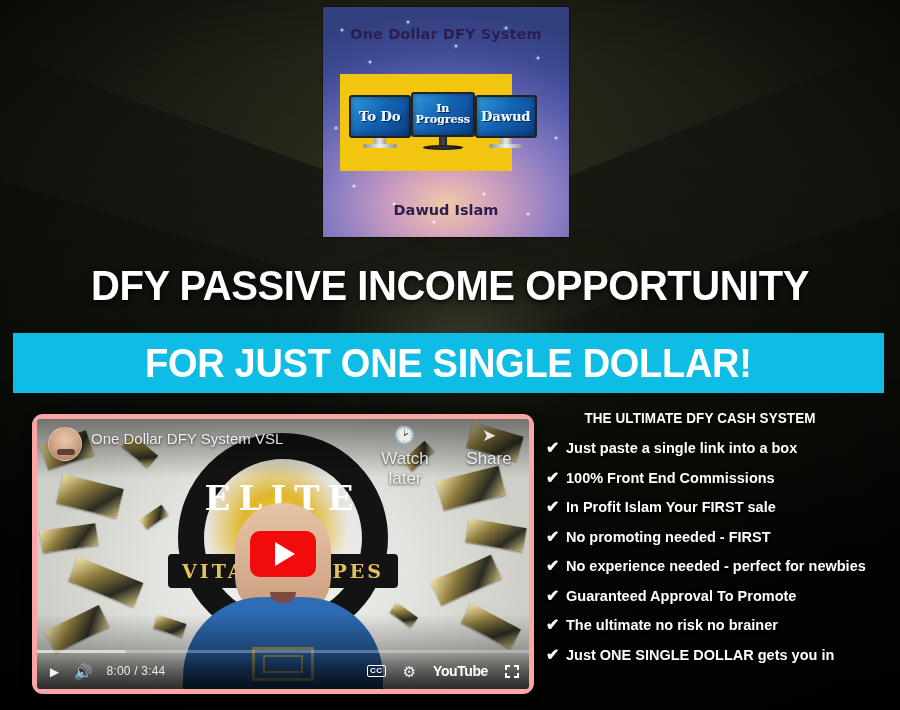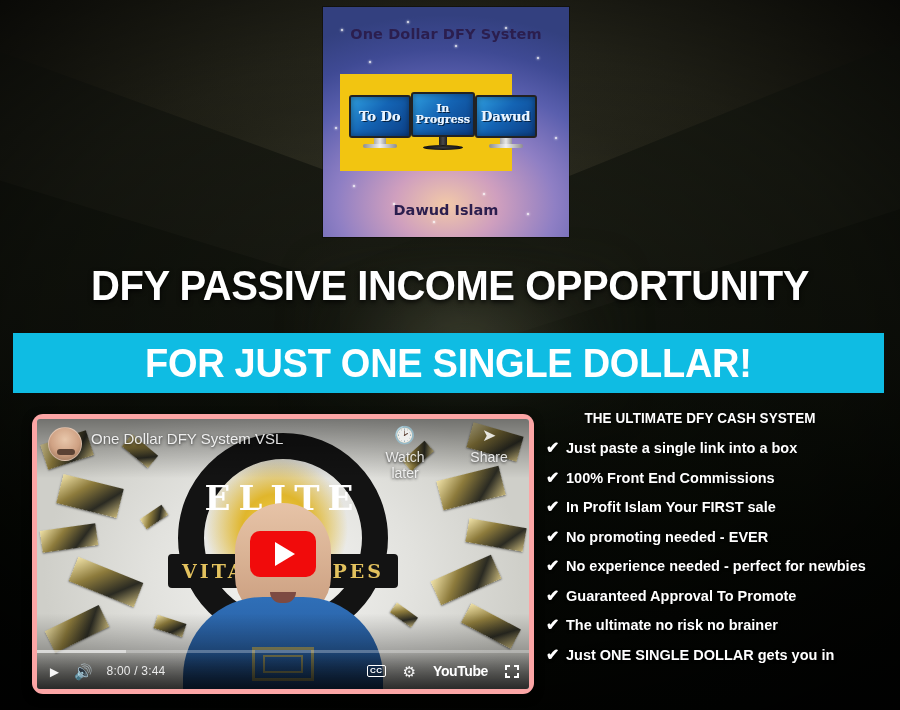--- a/index.html
+++ b/index.html
@@ -289,21 +289,21 @@
     text-shadow: 0 1px 3px rgba(0,0,0,0.7);
   }
   .v-topright {
     position: absolute; right: 9px; top: 6px;
     display: flex; gap: 22px; align-items: flex-start;
   }
   .v-action { width: 62px; text-align: center; color: rgba(255,255,255,0.85); }
   .v-action .ic { display: block; height: 22px; line-height: 22px; font-size: 17px; }
   .v-action .lb {
     display: block;
-    font-size: 14px; margin-top: 2px;
+    font-size: 17px; margin-top: 2px;
     text-shadow: 0 1px 3px rgba(0,0,0,0.8);
   }
 
   .play-button {
     position: absolute;
     left: 50%; top: 50%;
     transform: translate(-50%, -50%);
     width: 66px; height: 46px;
     border-radius: 10px;
     background: #f10b0b;
@@ -555,21 +555,21 @@
         <div class="benefit-row">
           <div class="benefit-check">✔</div>
           <div class="benefit-text">100% Front End Commissions</div>
         </div>
         <div class="benefit-row">
           <div class="benefit-check">✔</div>
           <div class="benefit-text">In Profit Islam Your FIRST sale</div>
         </div>
         <div class="benefit-row">
           <div class="benefit-check">✔</div>
-          <div class="benefit-text">No promoting needed - EVER</div>
+          <div class="benefit-text">No promoting needed - FIRST</div>
         </div>
         <div class="benefit-row">
           <div class="benefit-check">✔</div>
           <div class="benefit-text">No experience needed - perfect for newbies</div>
         </div>
         <div class="benefit-row">
           <div class="benefit-check">✔</div>
           <div class="benefit-text">Guaranteed Approval To Promote</div>
         </div>
         <div class="benefit-row">

